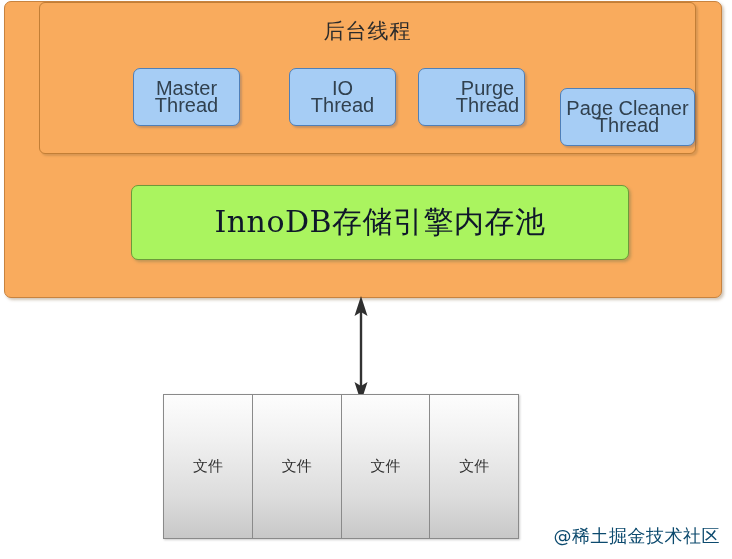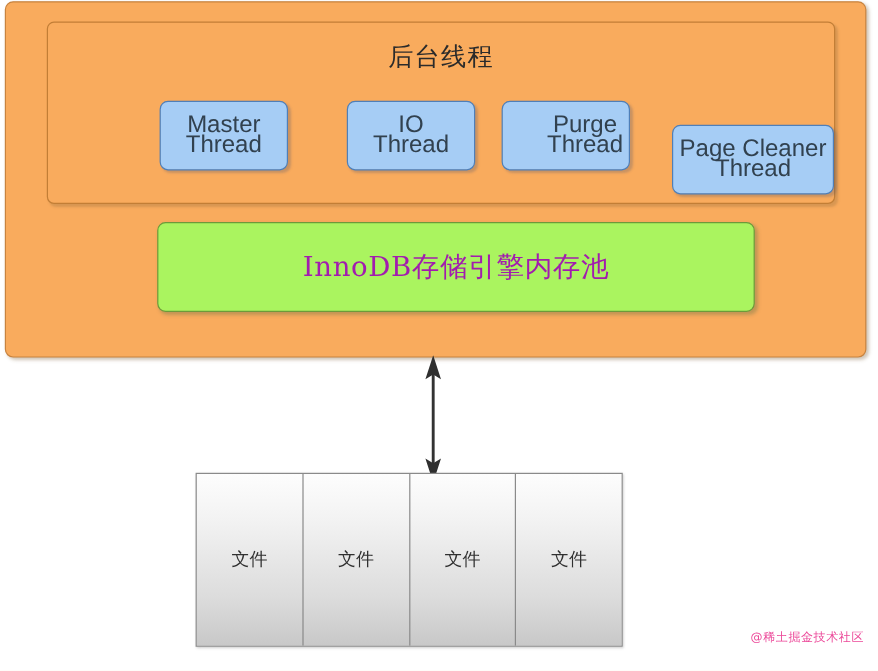--- a/index.html
+++ b/index.html
@@ -27,21 +27,21 @@
     background: #f9ab5d;
     border: 1px solid #c8833f;
     border-radius: 7px;
     box-shadow: 2px 2px 3px rgba(120, 90, 50, 0.35);
   }
 
   
   #bg-thread-panel {
     position: absolute;
     left: 34px;
-    top: 16px;
+    top: 0px;
     width: 657px;
     height: 152px;
     box-sizing: border-box;
     background: #f9ab5d;
     border: 1px solid #c27e36;
     border-radius: 6px;
     box-shadow: 2px 2px 2px rgba(120, 90, 50, 0.25);
   }
 
   #bg-thread-title {
@@ -94,22 +94,22 @@
     box-sizing: border-box;
     background: #aaf45f;
     border: 1px solid #6c9a3a;
     border-radius: 7px;
     display: flex;
     align-items: center;
     justify-content: center;
     box-shadow: 2px 2px 3px rgba(90, 110, 70, 0.35);
   }
   #memory-pool-label {
-    font-size: 23px;
-    color: #a21caf;
+    font-size: 30px;
+    color: #0f172a;
     letter-spacing: 0.5px;
     font-family: "DejaVu Serif", "Liberation Serif", serif;
   }
 
   
   #disk-link-arrow {
     position: absolute;
     left: 343px;
     top: 296px;
     width: 36px;
@@ -143,22 +143,22 @@
     font-size: 15px;
     color: #303030;
     font-family: "DejaVu Sans", "Liberation Sans", sans-serif;
   }
 
   
   #watermark {
     position: absolute;
     right: 12px;
     top: 524px;
-    font-size: 10px;
-    color: #ec4899;
+    font-size: 18px;
+    color: #0c4a6e;
     letter-spacing: 0.5px;
     font-family: "DejaVu Sans", "Liberation Sans", sans-serif;
     white-space: nowrap;
   }
 </style>
 </head>
 <body>
 
 <div id="engine-panel">
 

